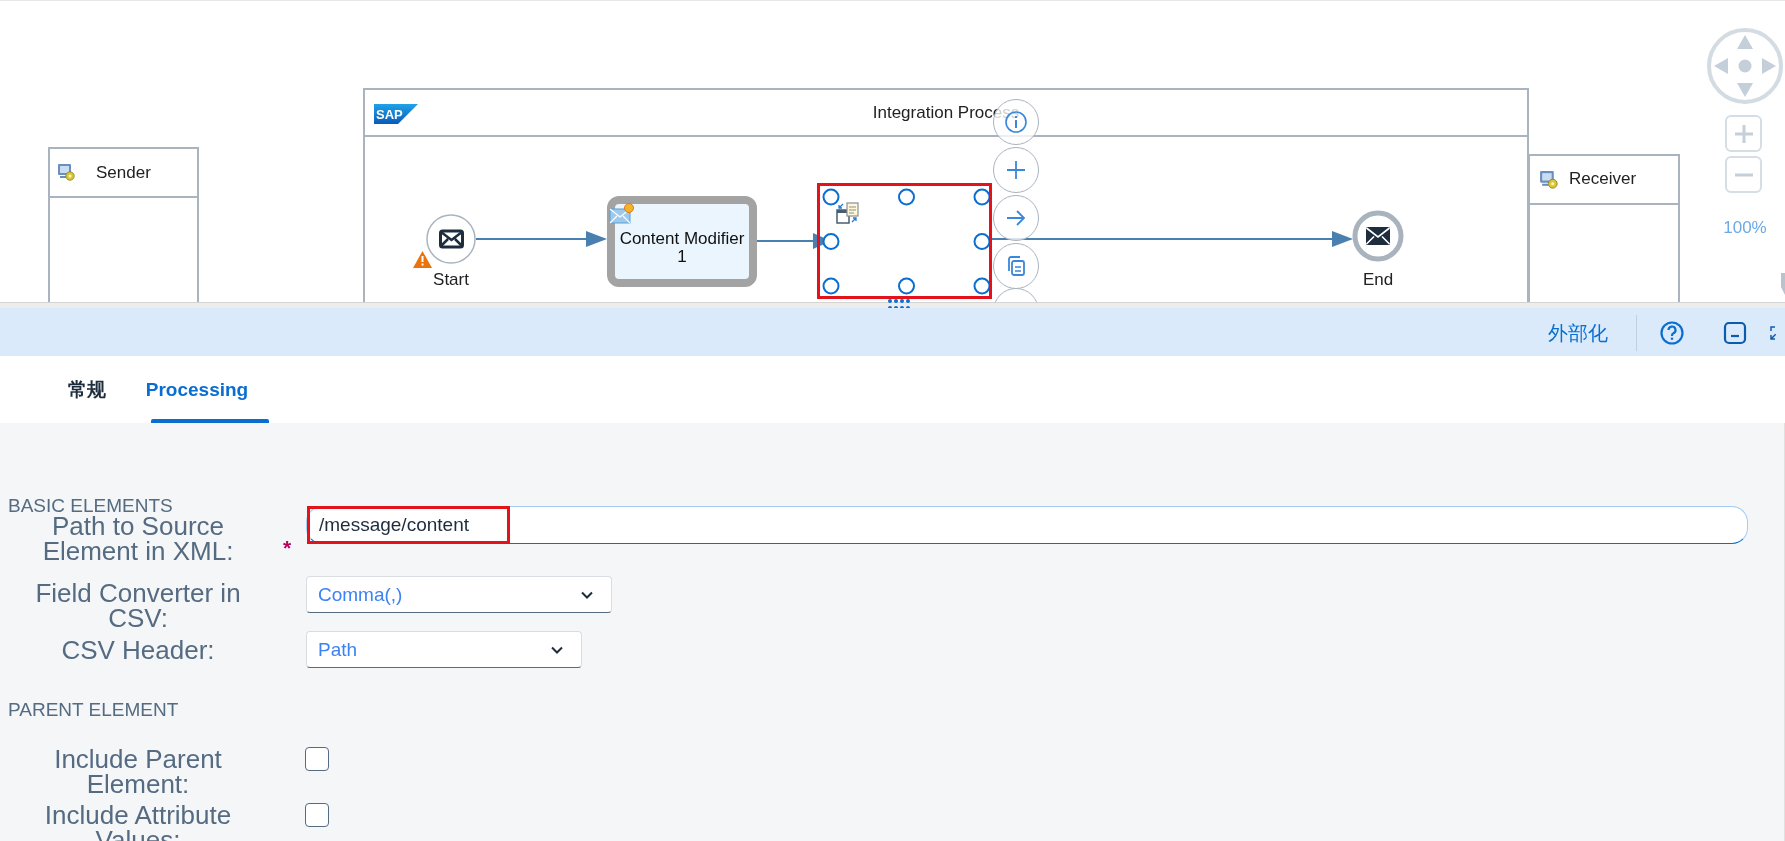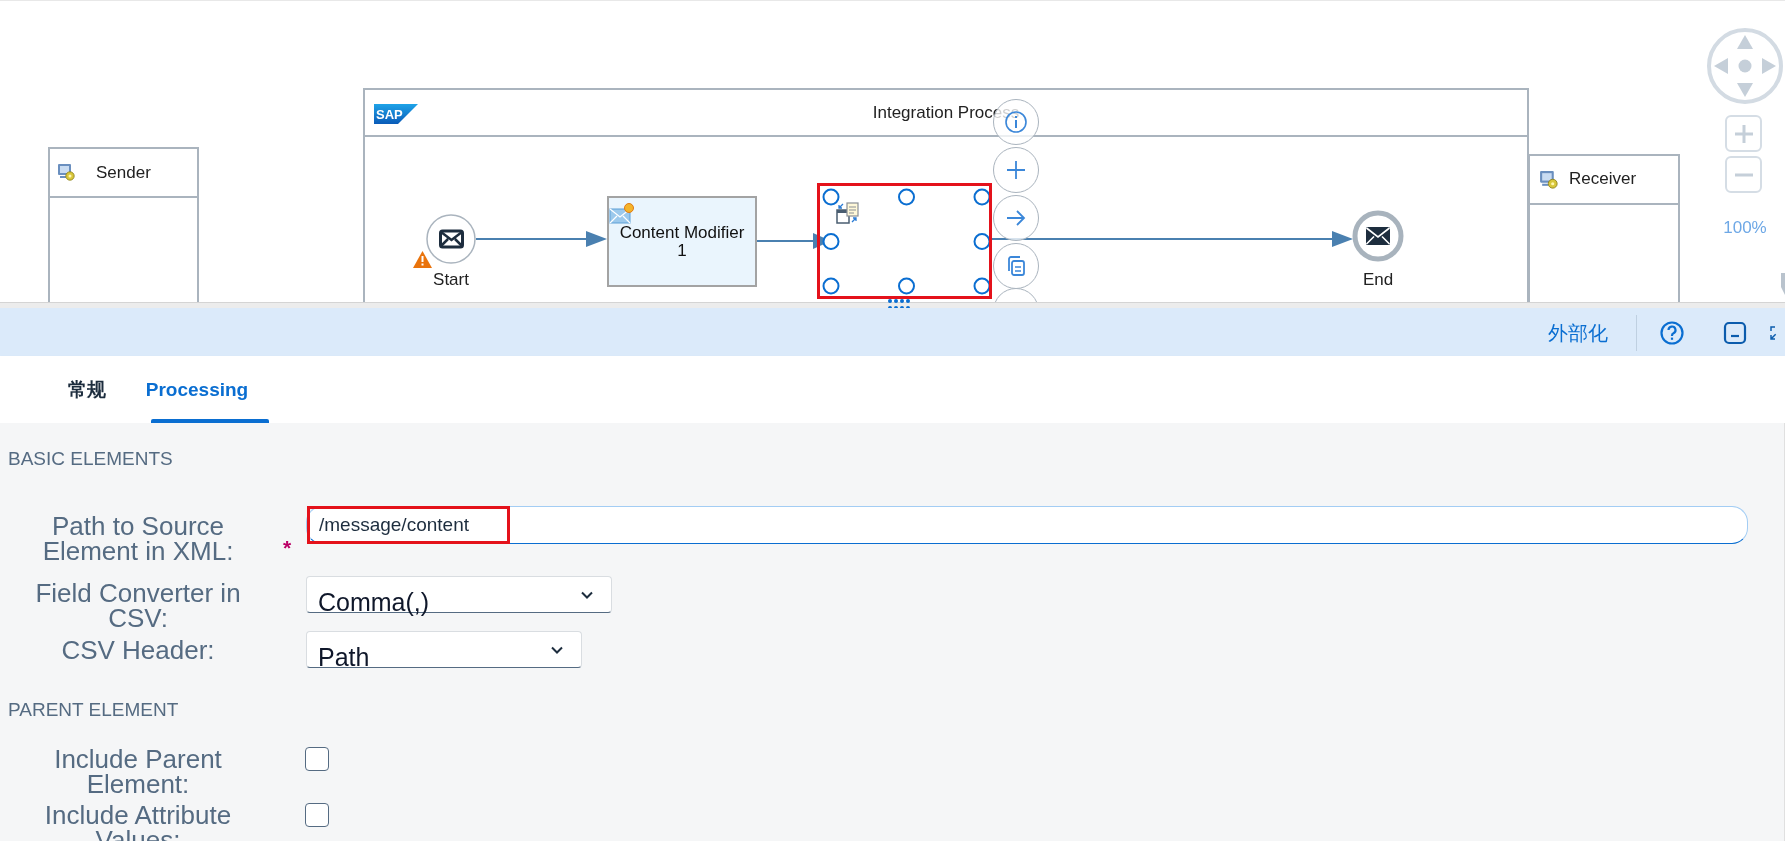--- a/index.html
+++ b/index.html
@@ -7,21 +7,21 @@
 body{position:relative;background:#fff;font-family:"Liberation Sans",sans-serif;color:#1d2d3e}
 .abs{position:absolute}
 
 
 #canvas{position:absolute;left:0;top:0;width:1785px;height:302px;overflow:hidden;background:#fff;border-top:1px solid #e8e8e8}
 .pool{position:absolute;border:2px solid #aab4be;background:#fff}
 .pool-header{position:absolute;left:0;right:0;top:0;border-bottom:2px solid #aab4be}
 .cv-label{position:absolute;font-family:"Liberation Sans",sans-serif;font-size:17px;line-height:20px;color:#222;white-space:nowrap}
 .cv-center{text-align:center}
 .step{position:absolute;background:#eaf5fd;text-align:center;font-family:"Liberation Sans",sans-serif;font-size:17px;line-height:18px;color:#111}
-.step-cm{left:607px;top:195px;width:150px;height:91px;border:2px solid #a3a3a3;border-radius:0;padding-top:26px}
+.step-cm{left:607px;top:195px;width:150px;height:91px;border:8px solid #a3a3a3;border-radius:12px;padding-top:26px}
 .step-xml{left:831px;top:196px;width:151px;height:89px;border:3px solid #0a6ed1;border-radius:2px;padding-top:24px}
 .step span{display:block}
 .highlight{position:absolute;border:3px solid #e4121b;pointer-events:none}
 .ctx-btn{position:absolute;left:993px;width:46px;height:46px;border-radius:50%;border:1.5px solid #aab4be;background:rgba(255,255,255,0.78);display:flex;align-items:center;justify-content:center}
 .zoom-btn{position:absolute;left:1725px;width:37px;height:37px;border:2px solid #d5dde5;border-radius:6px;background:#fff;display:flex;align-items:center;justify-content:center}
 .zoom-level{position:absolute;left:1712px;top:217px;width:66px;text-align:center;font-size:17px;line-height:20px;color:#6ea8e6}
 
 
 #splitter{position:absolute;left:0;top:302px;width:1785px;height:6px;background:#ececec;border-top:1px solid #d4d4d4}
 .dot{position:absolute;width:4px;height:4px;border-radius:50%;background:#0a6ed1}
@@ -40,21 +40,21 @@
 .tab-active{color:#0a6ed1}
 .tab-underline{position:absolute;left:151px;top:63px;width:118px;height:4px;background:#0a6ed1;border-radius:2px 2px 0 0}
 
 
 #content{position:absolute;left:0;top:423px;width:1785px;height:418px;background:#f5f6f7;border-right:1px solid #e0e0e0}
 .section-title{position:absolute;left:8px;font-size:19px;line-height:24px;color:#556b82;white-space:nowrap}
 .form-label{position:absolute;left:8px;width:260px;text-align:center;font-size:26px;line-height:25px;color:#556b82}
 .req{position:absolute;left:283px;font-size:21px;line-height:22px;font-weight:bold;color:#bb0066}
 .text-input{position:absolute;left:306px;height:38px;width:1442px;background:#fff;border:1px solid #a3cdf4;border-bottom:1.5px solid #0a6ed1;border-radius:4px;padding:0 12px;font-family:"Liberation Sans",sans-serif;font-size:19px;color:#1d2d3e;outline:none}
 .select{position:absolute;left:306px;height:37px;background:#fff;border:1px solid #d9dde1;border-bottom:1.5px solid #556b82;border-radius:4px}
-.select-text{position:absolute;left:11px;top:8px;font-size:25px;line-height:35px;color:#0f172a;white-space:nowrap}
+.select-text{position:absolute;left:11px;top:0;font-size:19px;line-height:35px;color:#3b82f6;white-space:nowrap}
 .select-chev{position:absolute;top:11px;width:14px;height:14px}
 .checkbox{position:absolute;left:305px;width:24px;height:24px;background:#fff;border:1.5px solid #556b82;border-radius:4px}
 </style>
 </head>
 <body>
 
 <div id="canvas">
 
   <div class="pool" style="left:48px;top:146px;width:151px;height:220px">
     <div class="pool-header" style="height:49px"></div>
@@ -251,21 +251,21 @@
 </div>
 
 <div id="tabbar">
   <div class="tab tab-inactive" style="left:62px;width:50px">常规</div>
   <div class="tab tab-active" style="left:138px;width:118px">Processing</div>
   <div class="tab-underline"></div>
 </div>
 
 <div id="content"></div>
 
-<div class="section-title" style="top:447px">BASIC ELEMENTS</div>
+<div class="section-title" style="top:494px">BASIC ELEMENTS</div>
 
 <div class="form-label" style="top:514px">Path to Source Element in XML:</div>
 <div class="req" style="top:537px">*</div>
 <input class="text-input" style="top: 506px; border-radius: 16px;" type="text" value="/message/content">
 <div class="highlight" style="left:307px;top:506px;width:203px;height:38px"></div>
 
 <div class="form-label" style="top:581px">Field Converter in CSV:</div>
 <div class="select" style="top:576px;width:306px">
   <span class="select-text">Comma(,)</span>
   <svg class="select-chev" style="right:17px" viewBox="0 0 14 14">

